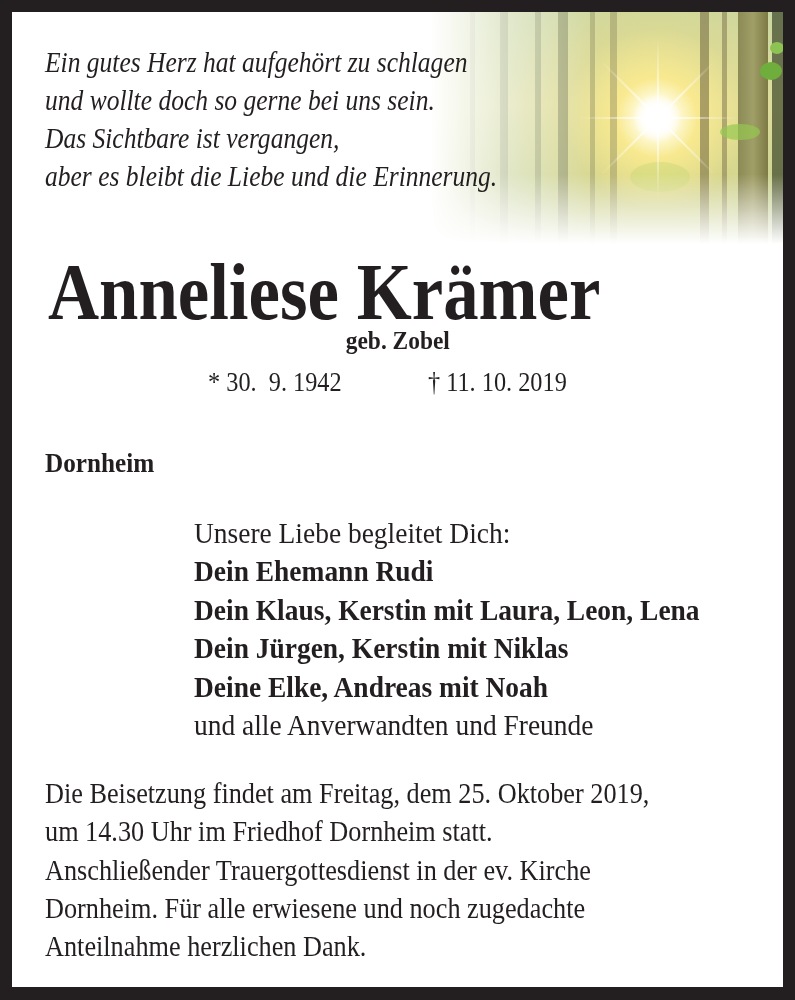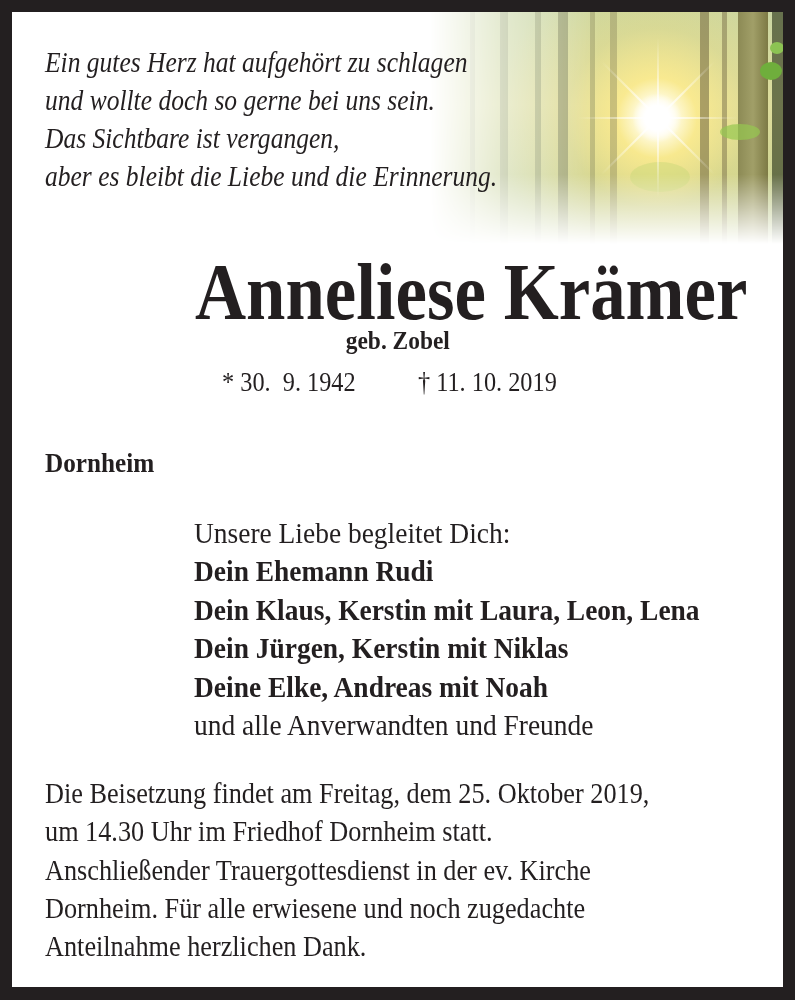--- a/index.html
+++ b/index.html
@@ -15,28 +15,28 @@
       radial-gradient(circle at 227px 106px, #ffffff 0px, #fffbe0 18px, rgba(255,236,140,0.85) 40px, rgba(240,220,120,0.35) 90px, rgba(200,210,130,0) 160px),
       linear-gradient(to bottom, #c9d6a4 0%, #d8dda8 40%, #c8d39a 70%, #b9c68c 100%);
   }
   .trunk { position:absolute; top:0; bottom:0; }
   .leaf { position:absolute; border-radius:50%; background:#6fae3c; }
   .ray { position:absolute; left:227px; top:106px; width:2px; height:80px; background:linear-gradient(to bottom, rgba(255,255,255,0.9), rgba(255,255,255,0)); transform-origin:top center; }
 
   .blk { position:absolute; left:0; white-space:nowrap; transform-origin:left top; }
   .poem { left:33px; top:31px; font-style:italic; font-size:29px; line-height:38px; transform:scaleX(0.88); }
   .poem div { height:38px; }
-  .name { position:absolute; left:0; width:771px; top:235px; text-align:right; font-weight:bold; font-size:80px; line-height:90px; }
+  .name { position:absolute; left:0; width:771px; top:235px; text-align:left; font-weight:bold; font-size:80px; line-height:90px; }
   .name span { display:inline-block; transform:scaleX(0.885); }
   .maiden { position:absolute; left:0; width:771px; top:312px; text-align:center; font-weight:bold; font-size:26px; line-height:34px; }
   .maiden span { display:inline-block; transform:scaleX(0.9); }
-  .dates { position:absolute; top:353px; font-size:27px; line-height:34px; white-space:nowrap;margin-left:14px; }
+  .dates { position:absolute; top:353px; font-size:27px; line-height:34px; white-space:nowrap; }
   .dates span { display:inline-block; transform:scaleX(0.9); transform-origin:left top; }
   .birth { left:196px; }
-  .death { left:392px; }
+  .death { left:416px; }
   .place { left:33px; top:434px; font-weight:bold; font-size:28px; line-height:34px; transform:scaleX(0.9); }
   .family { left:182px; top:502px; font-size:30px; line-height:38.4px; transform:scaleX(0.915); }
   .family div { height:38.4px; }
   .family .b { font-weight:bold; }
   .notice { left:33px; top:762px; font-size:30px; line-height:38.3px; transform:scaleX(0.875); }
   .notice div { height:38.3px; }
 </style>
 </head>
 <body>
 

